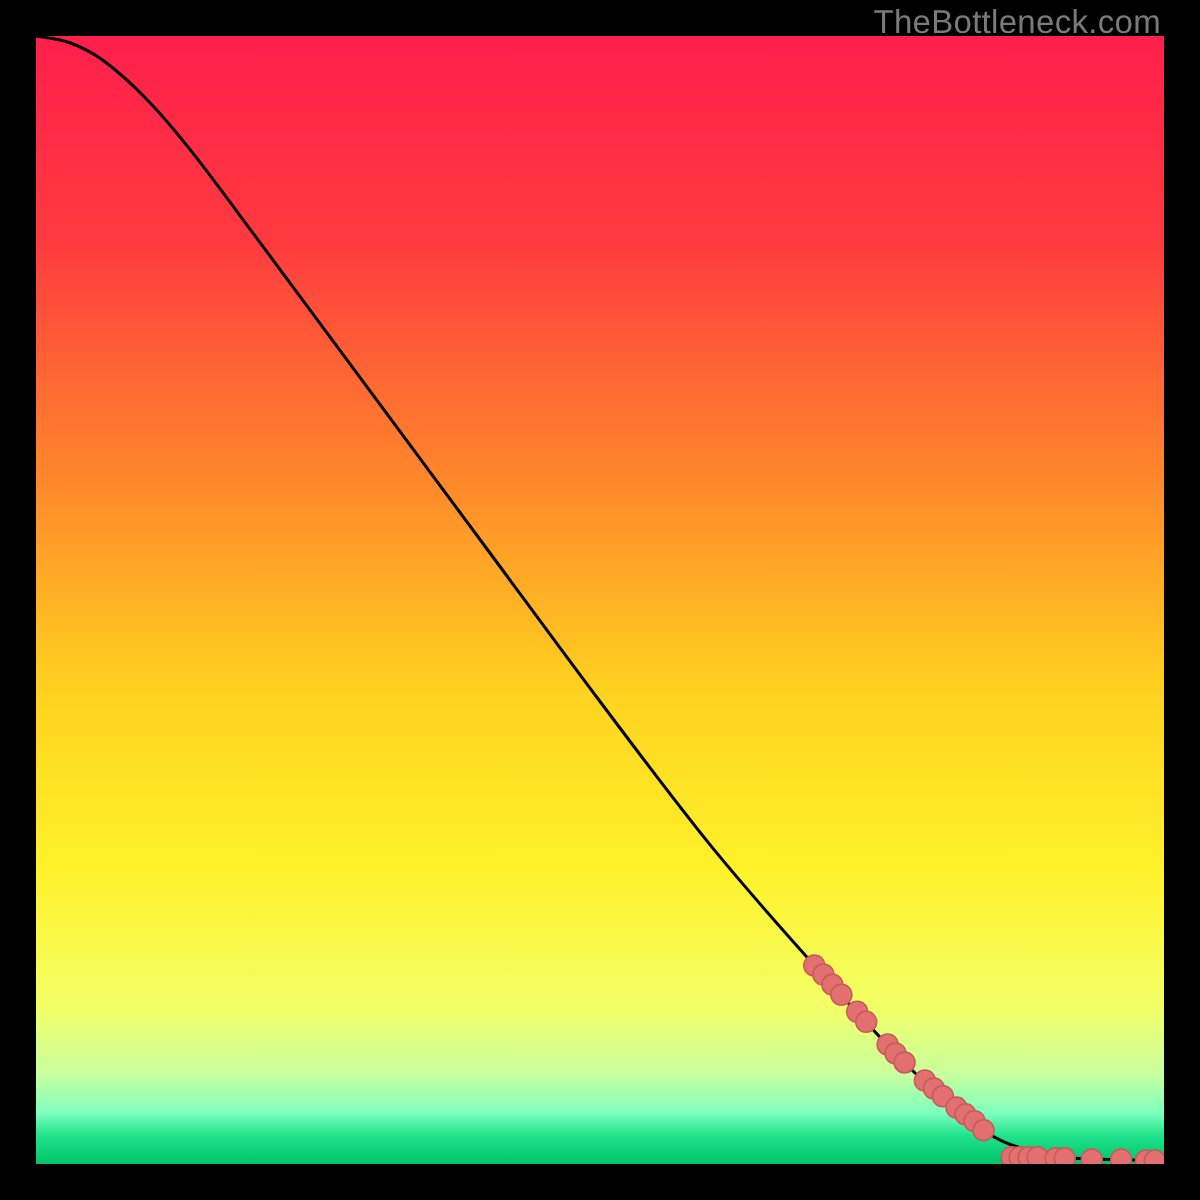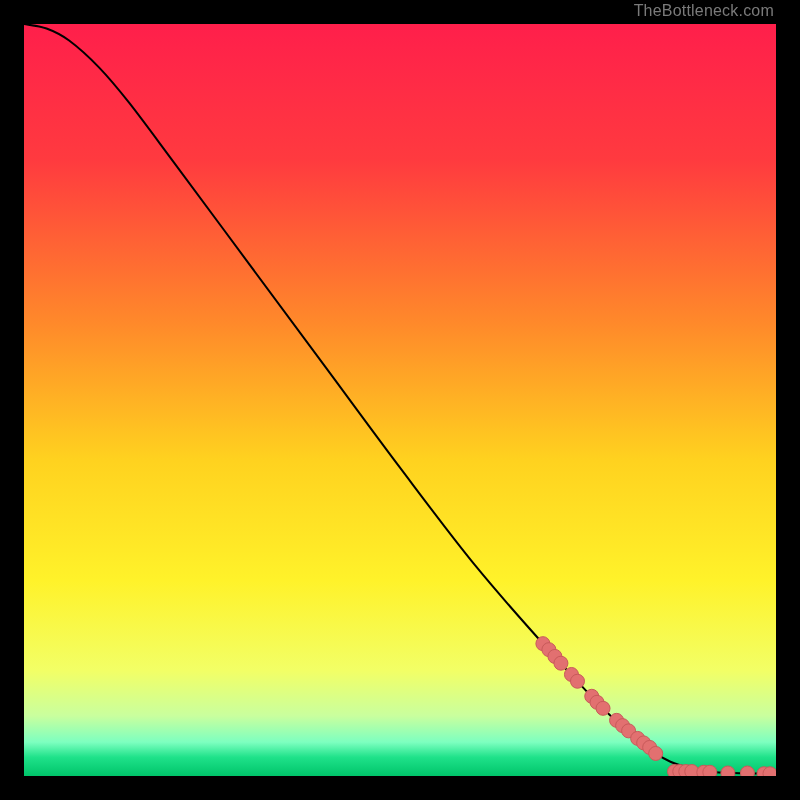--- a/index.html
+++ b/index.html
@@ -24,21 +24,21 @@
     left: 0;
     top: 0;
     width: 752px;
     height: 752px;
   }
   .watermark {
     position: absolute;
     top: 2px;
     right: 26px;
     color: #7a7a7a;
-    font-size: 16px;
+    font-size: 22px;
     font-weight: 500;
     letter-spacing: 0.2px;
     user-select: none;
   }
   svg { display: block; }
 </style>
 </head>
 <body>
 
 <div class="watermark">TheBottleneck.com</div>

